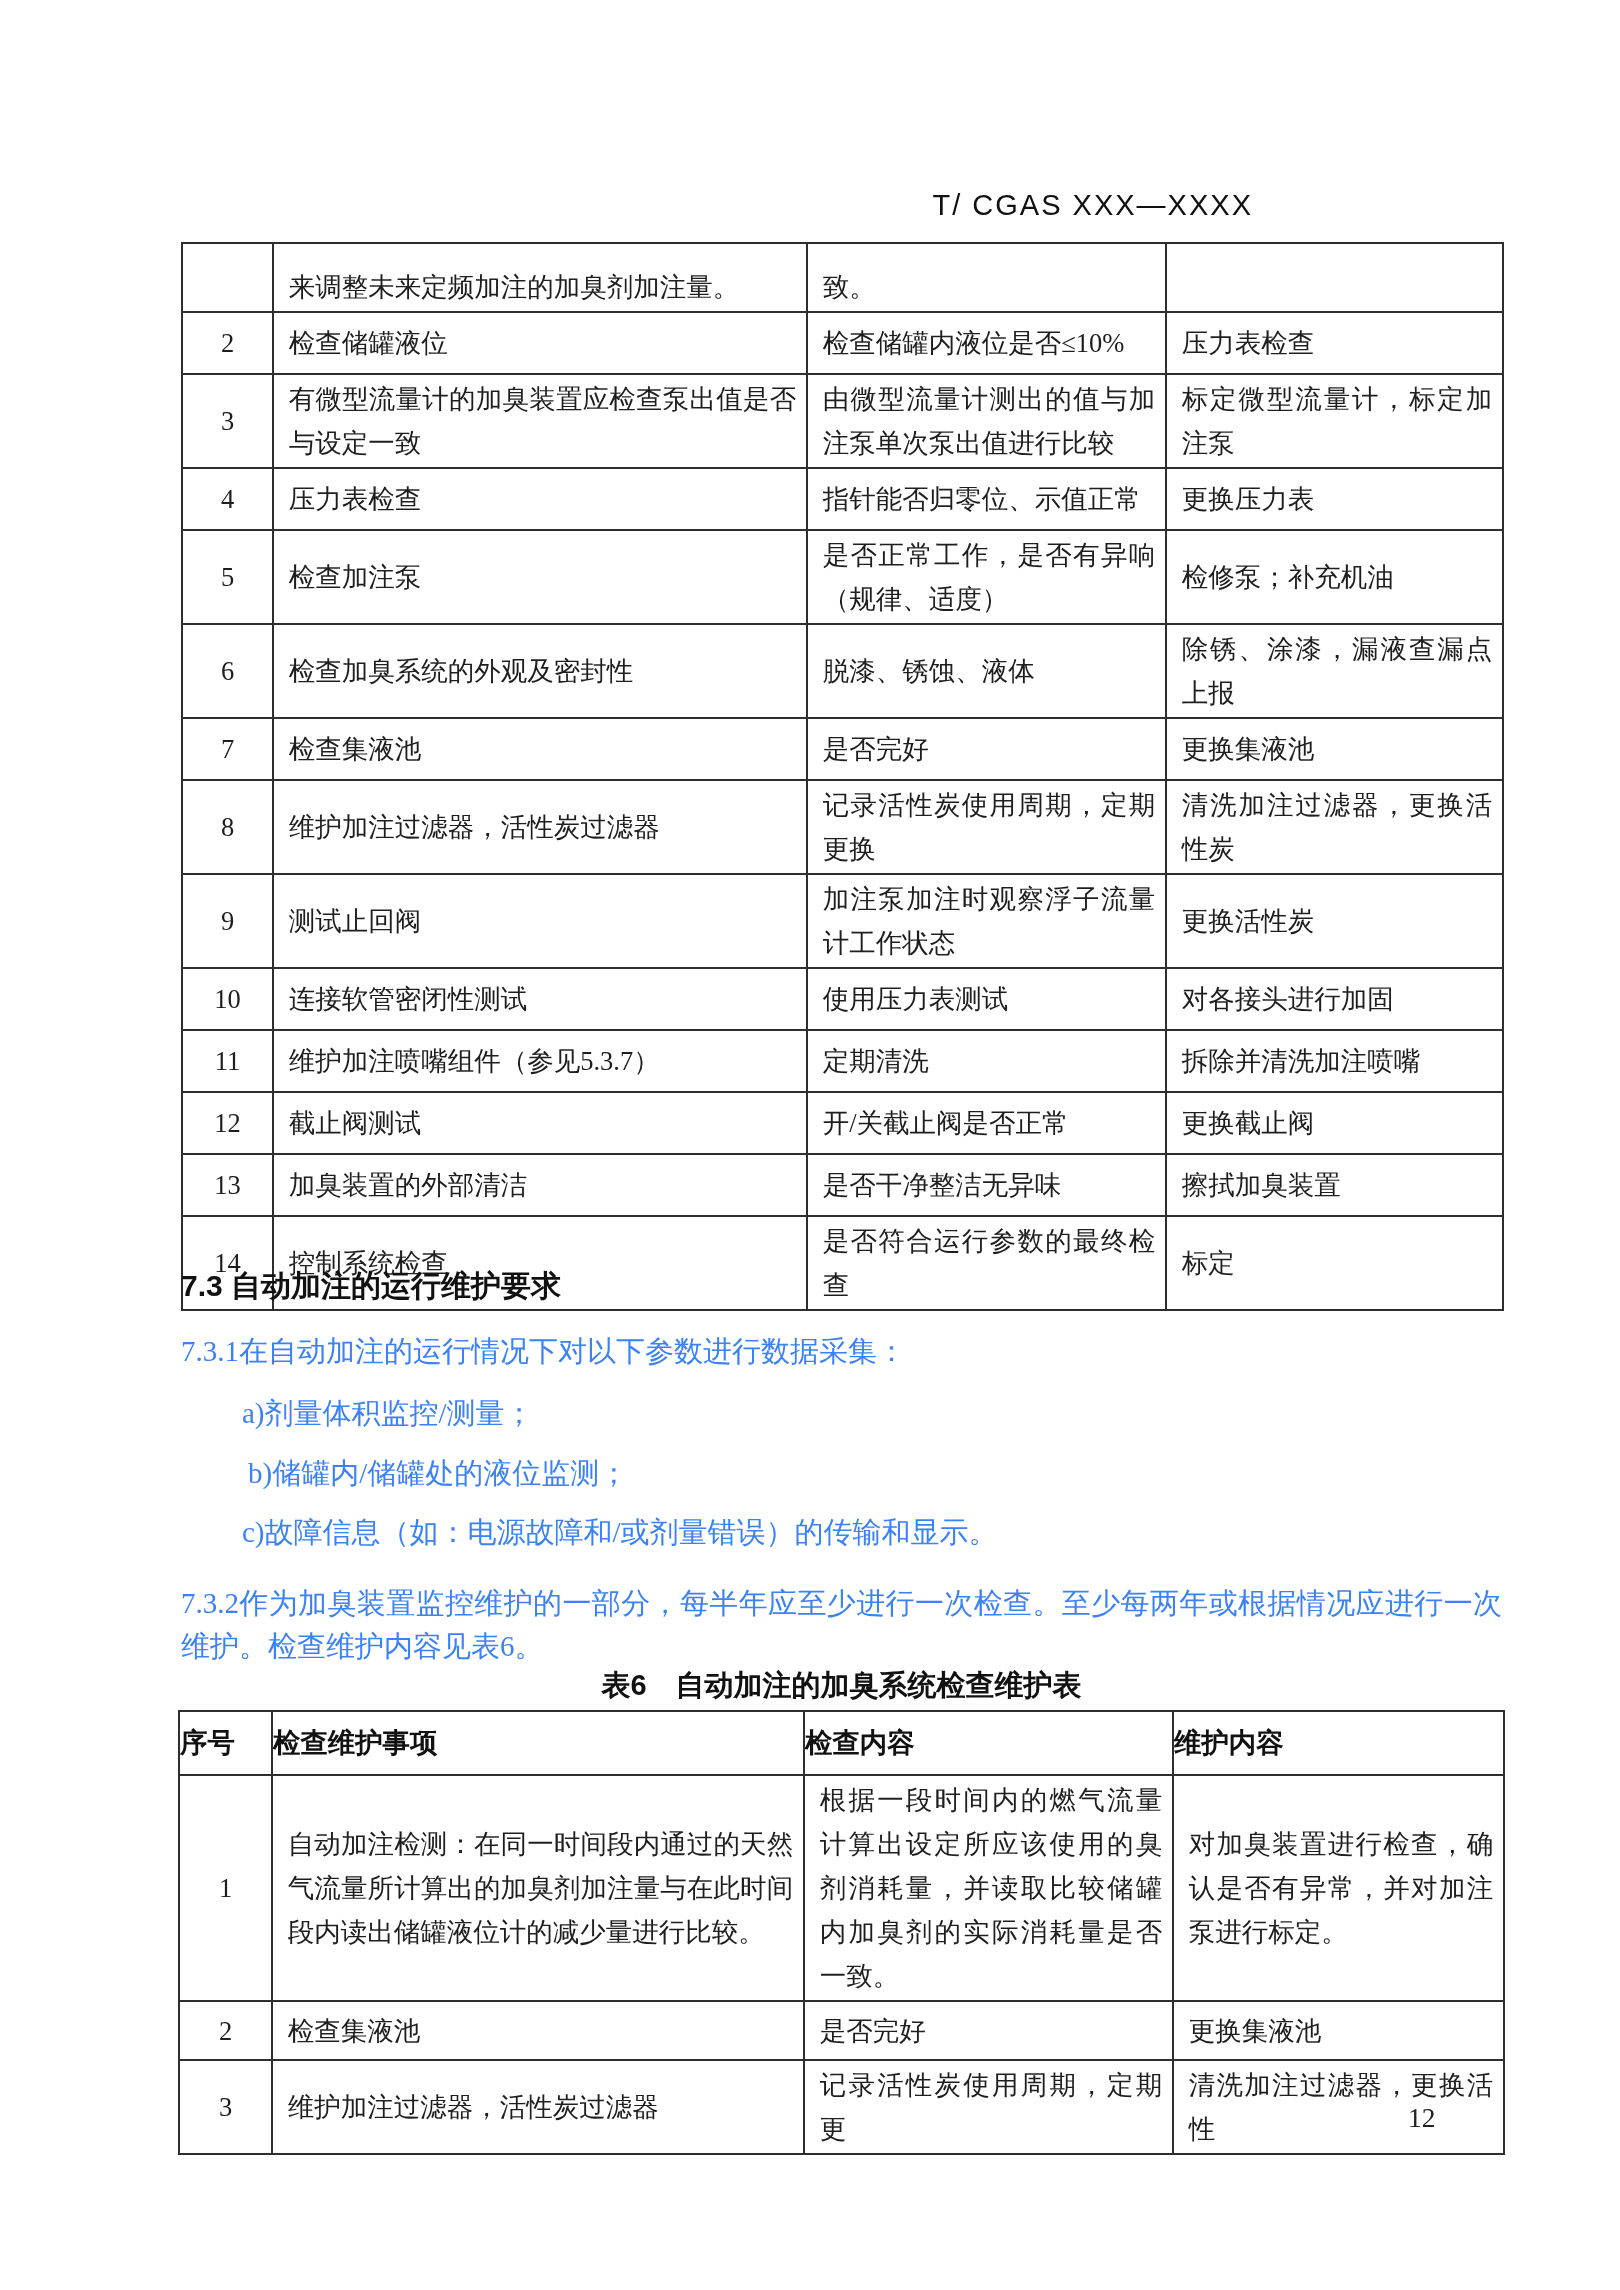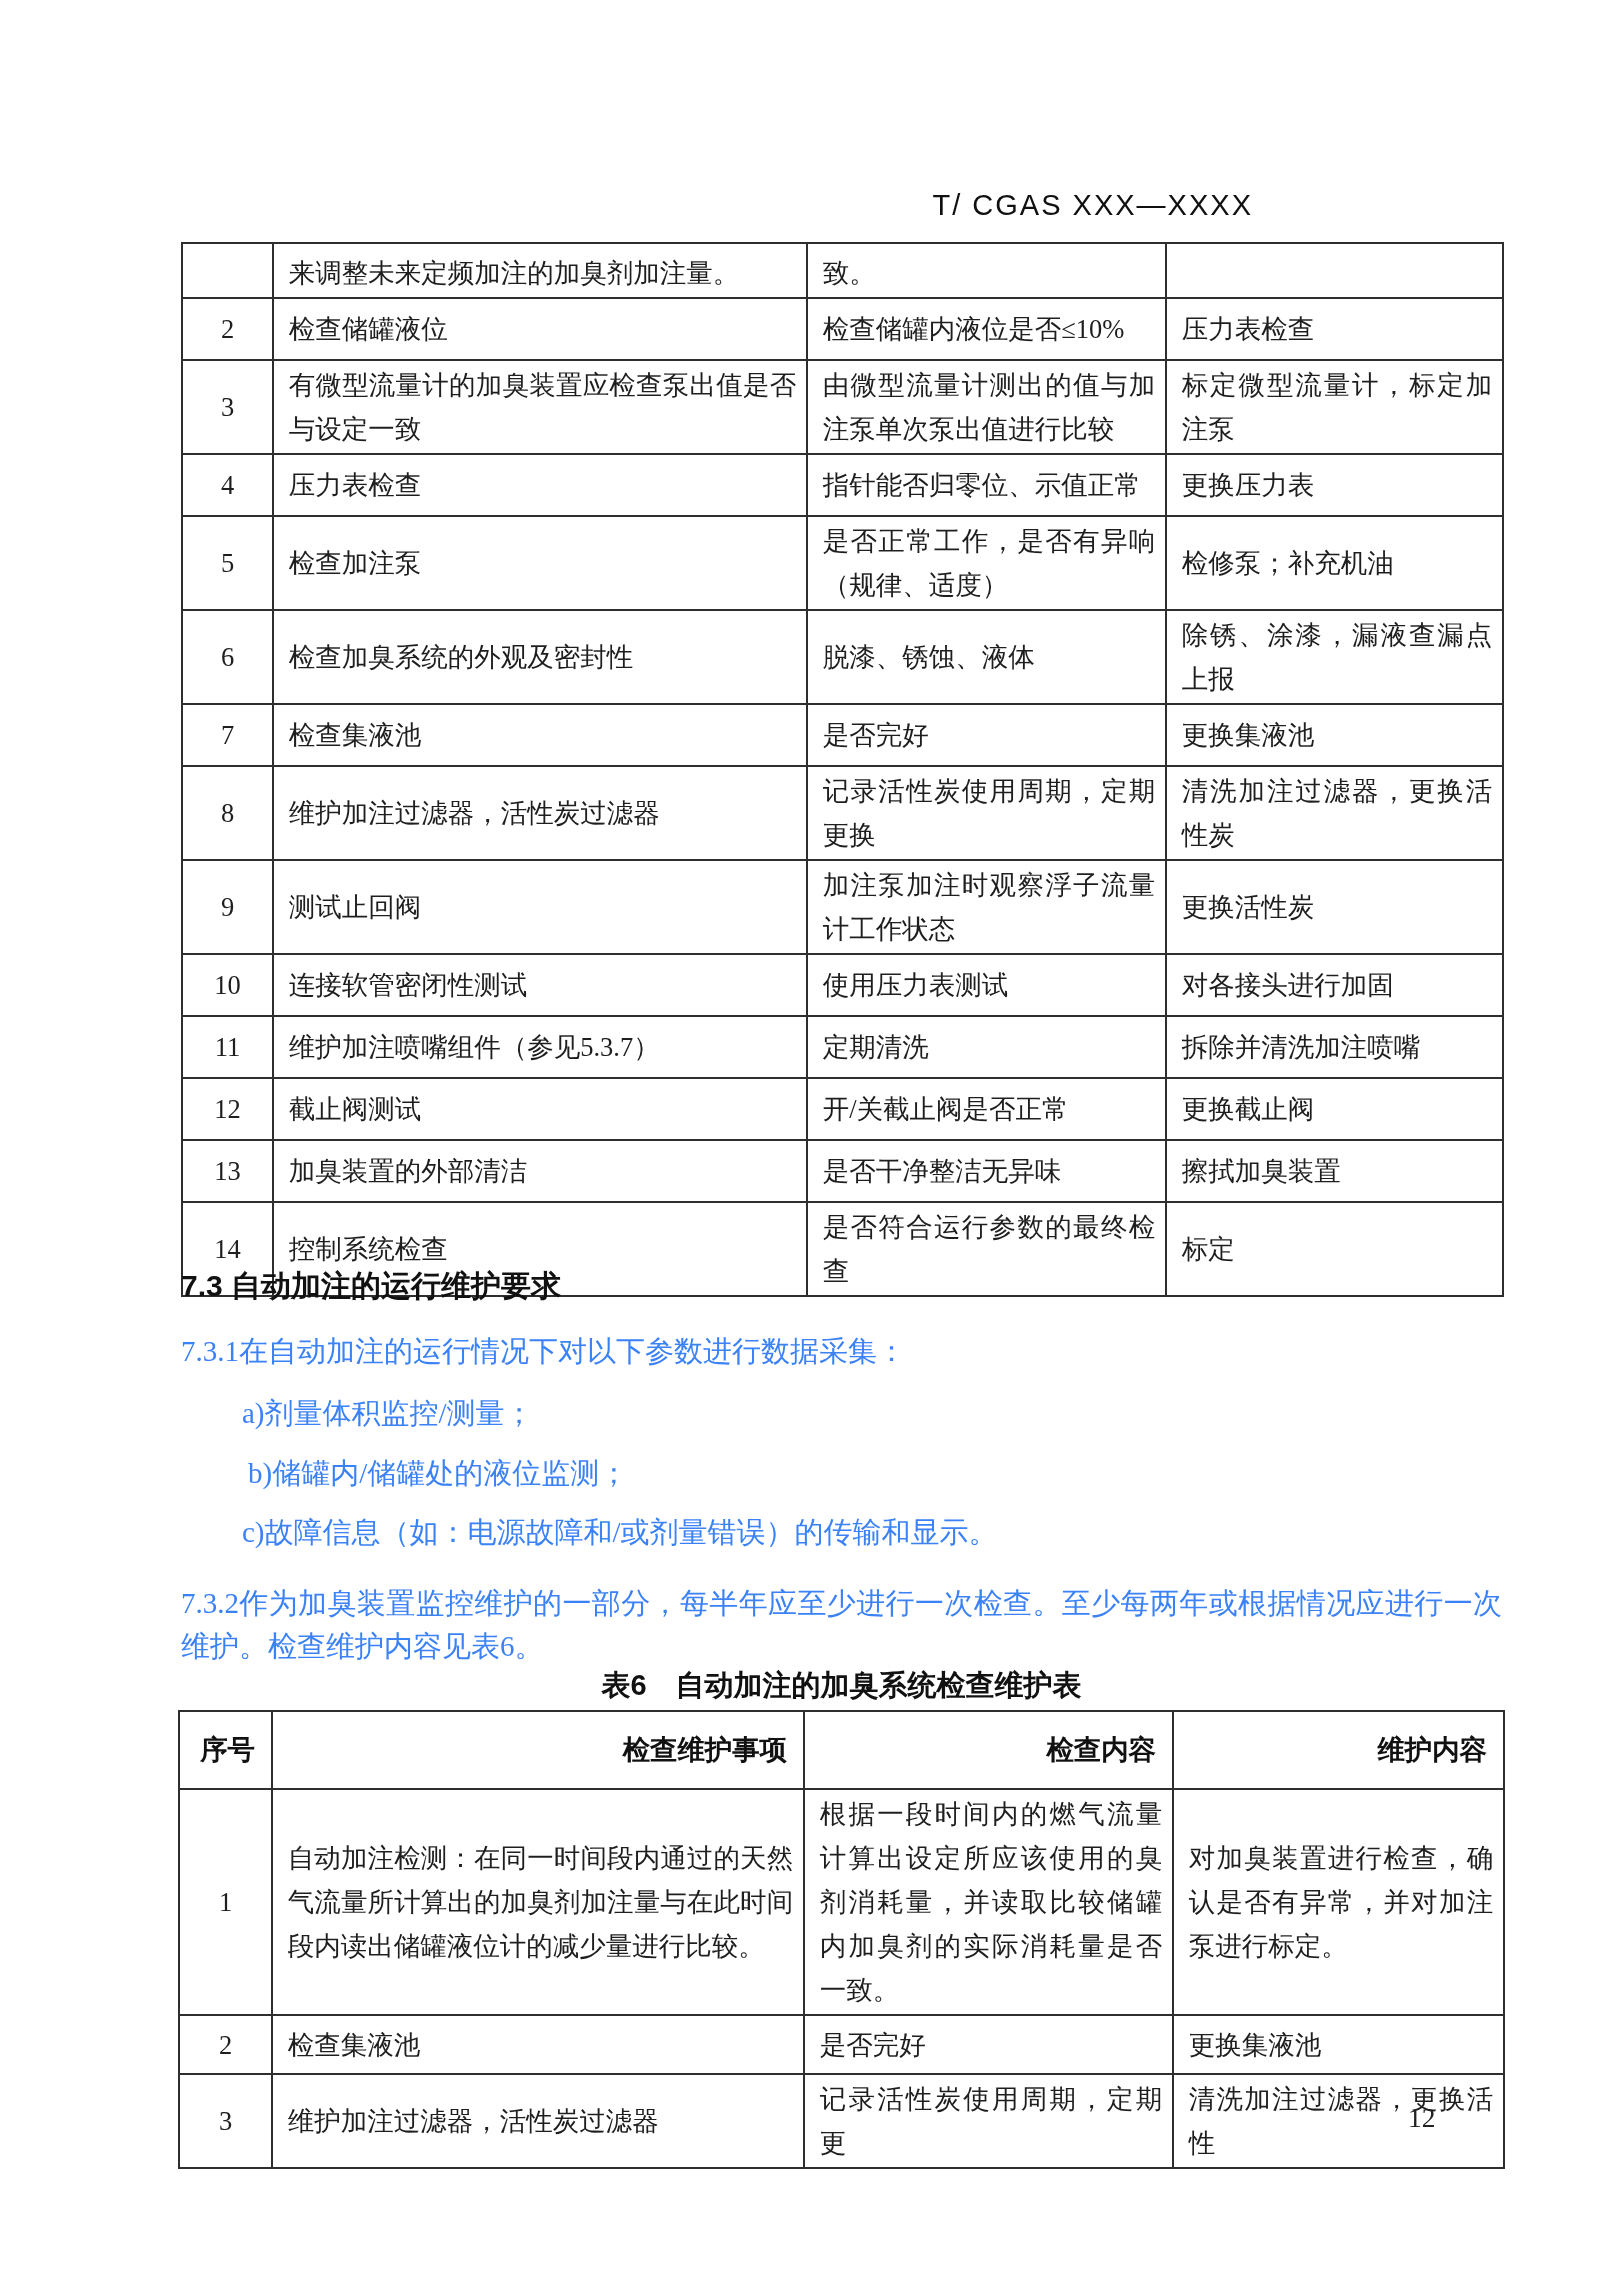--- a/index.html
+++ b/index.html
@@ -41,34 +41,34 @@
     word-break: break-all;
   }
   .tbl td.c-num {
     text-align: center;
     padding: 0;
   }
   .tbl1 { left: 181px; top: 242px; width: 1321px; }
   .tbl2 { left: 178px; top: 1710px; width: 1325px; }
 
   tr.r-cont { height: 55px; }
-  tr.r-cont td { vertical-align: top; padding-top: 7px; }
+  tr.r-cont td { vertical-align: top; padding-top: 21px; }
   tr.r-s  { height: 62px; }
   tr.r-d  { height: 93px; }
   tr.r-hd { height: 64px; }
   tr.r-xl { height: 184px; }
   tr.r-m  { height: 59px; }
   tr.r-cut{ height: 54px; }
 
   .tbl th {
     font-family: "Liberation Sans", "DejaVu Sans", sans-serif;
     font-weight: bold;
     font-size: 27.4px;
-    text-align: right;
-    padding: 16px;
+    text-align: left;
+    padding: 0;
     color: #111;
   }
 
   .sec-heading {
     position: absolute;
     left: 181px; top: 1266px; width: 1321px;
     font-family: "Liberation Sans", "DejaVu Sans", sans-serif;
     font-weight: bold;
     font-size: 30px;
     color: #111;

